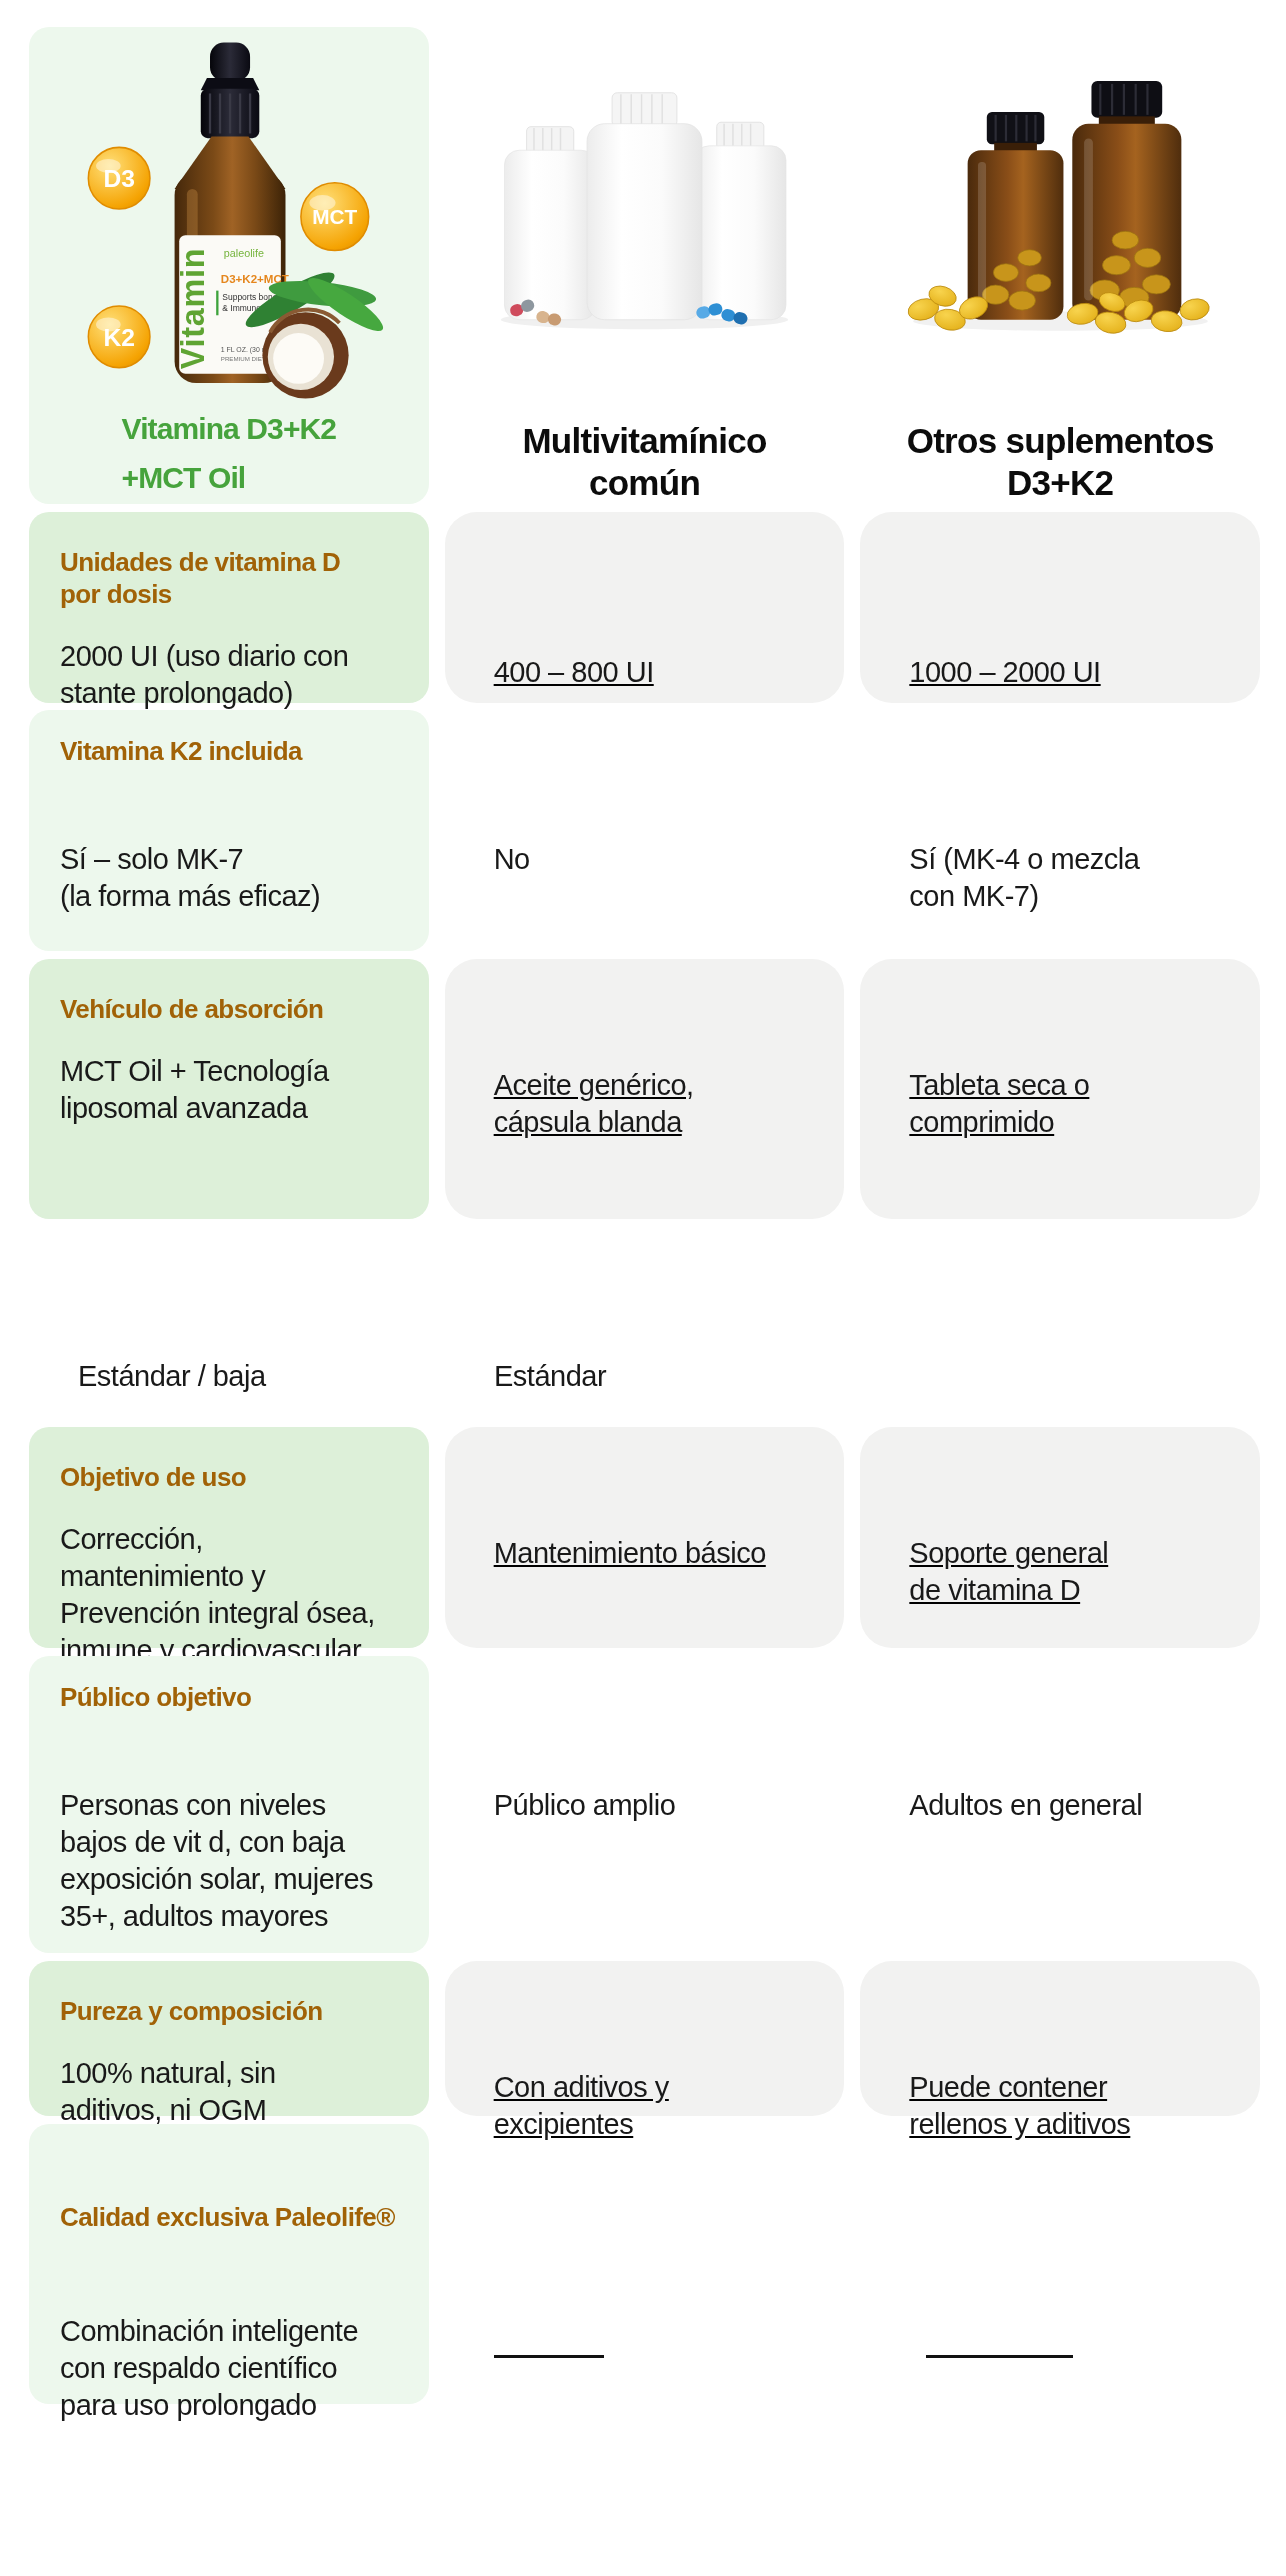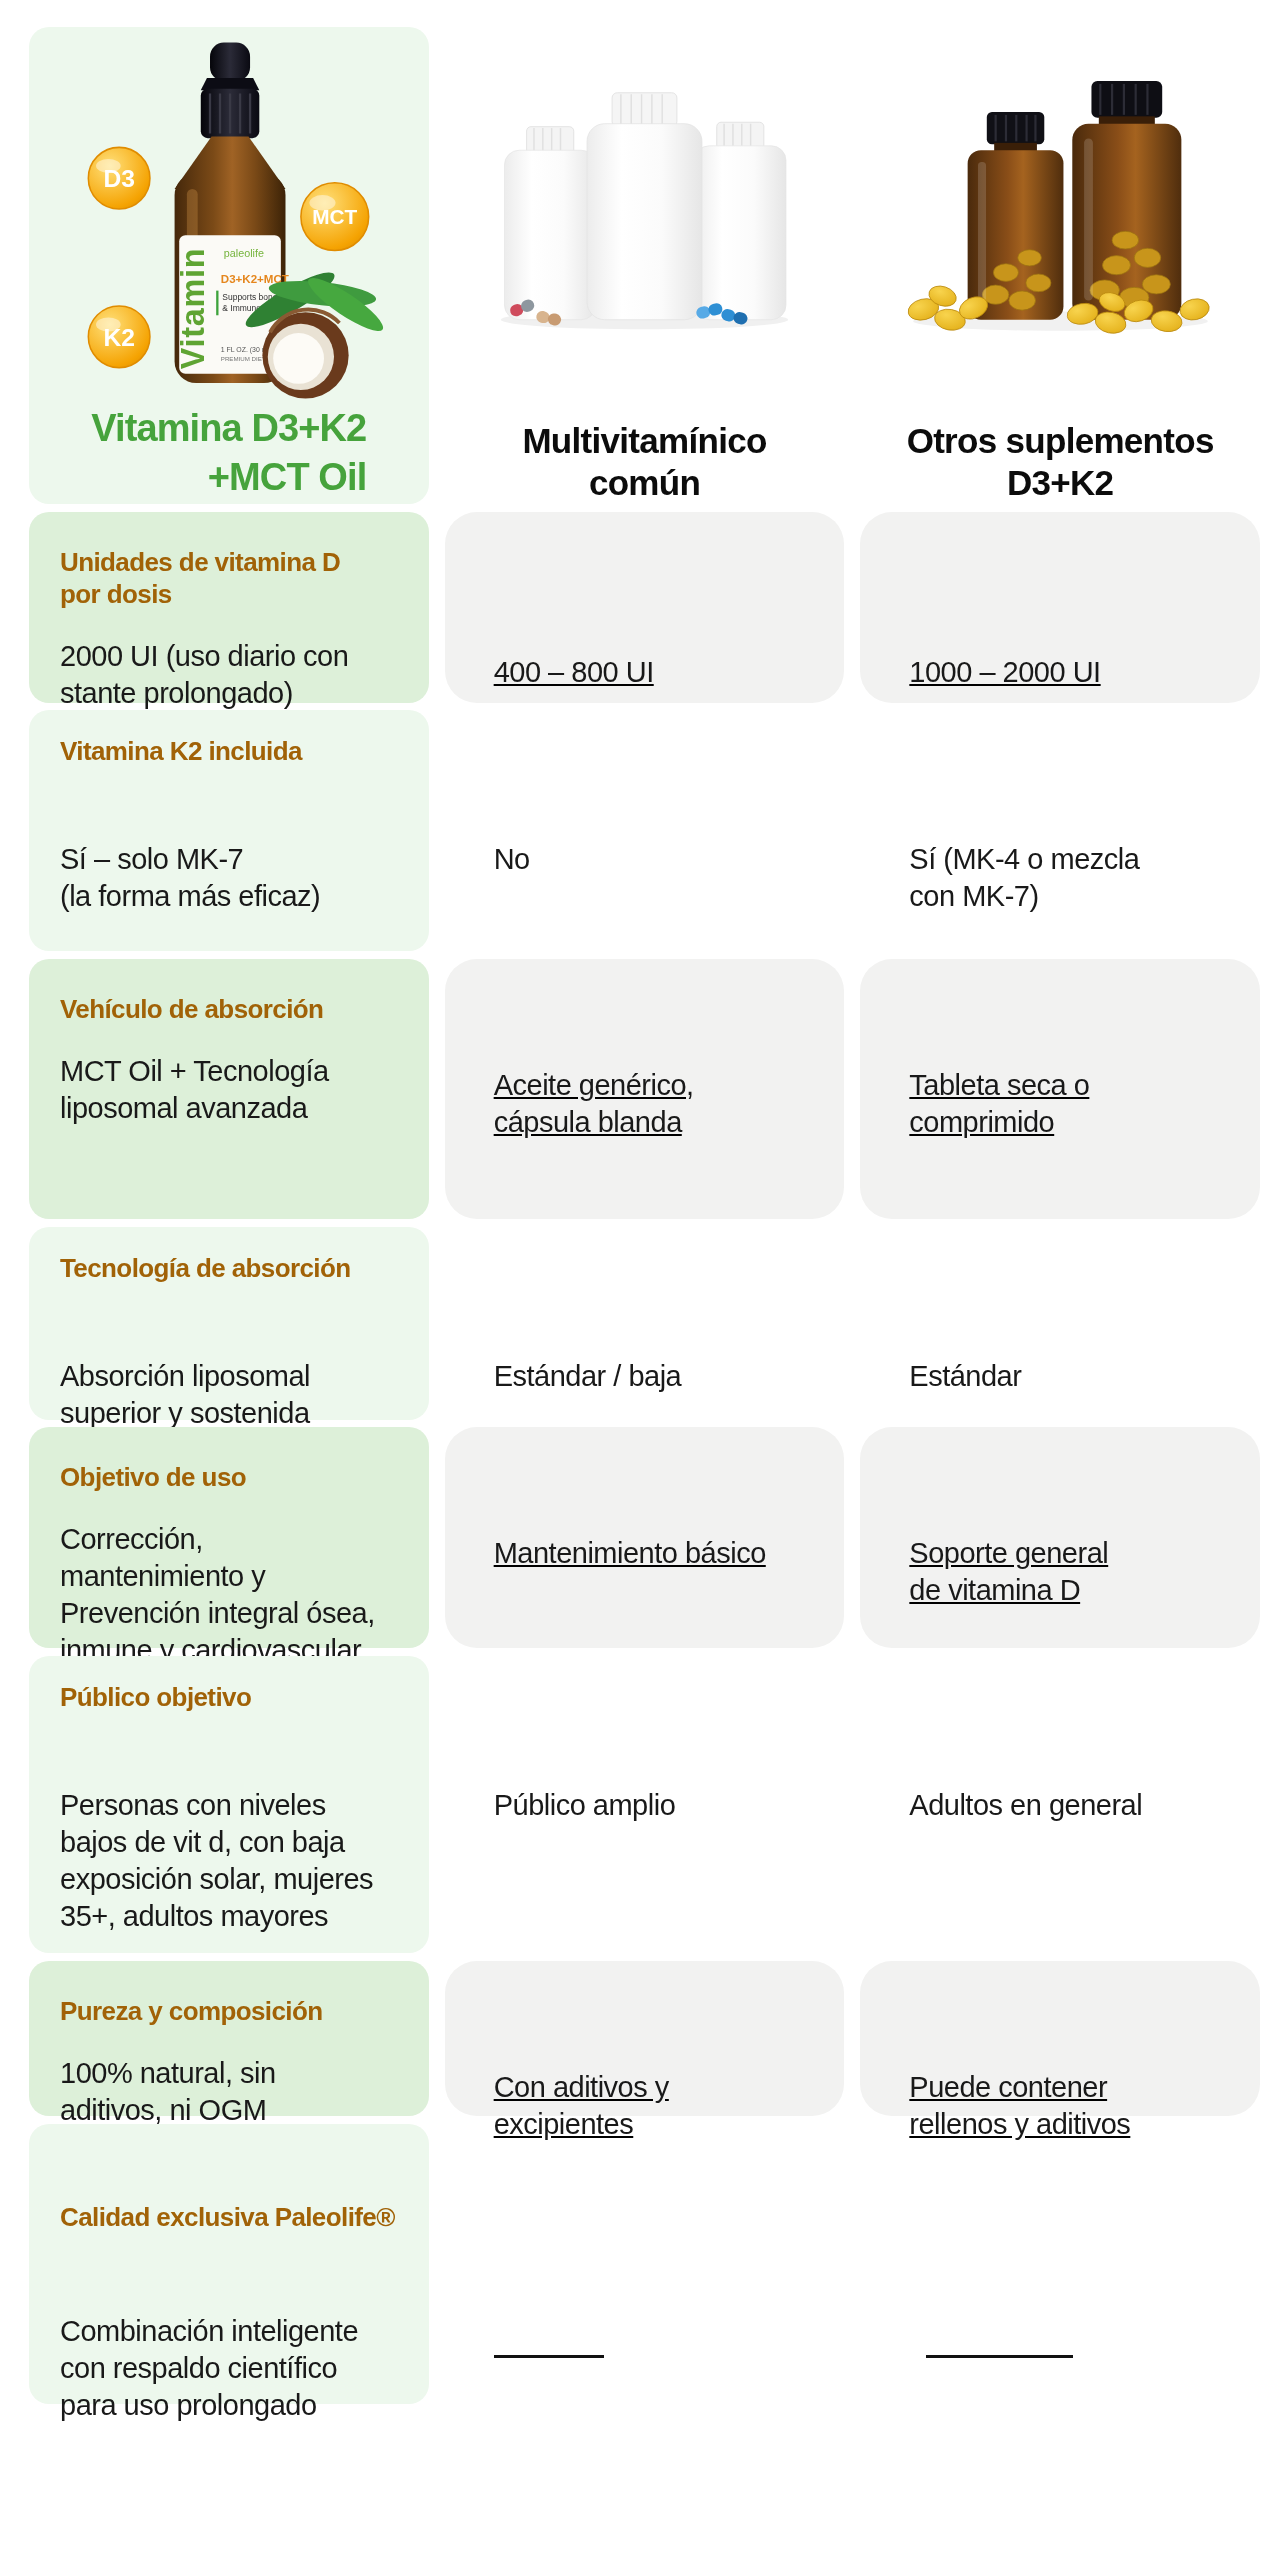--- a/index.html
+++ b/index.html
@@ -30,21 +30,21 @@
   .b-lt .c23 .rvalue{padding-top:131px;}
   .b-r8 .c1{padding-top:77px;}
   .b-r8 .c1 .rvalue{margin-top:80px;}
   .dash{height:3.9px;background:var(--dash-black);margin-top:231px;}
   .dash-a{width:110px;}
   .dash-b{width:147px;margin-left:17px;}
   
   .top-band{height:477px;}
   .top-band .c1{display:flex;flex-direction:column;align-items:center;padding:10.8px 0 0;}
   .top-band .c23{display:flex;flex-direction:column;align-items:center;padding:0;background:transparent;}
-  .title{font-size:38px;font-weight:700;letter-spacing:-0.9px;line-height:49px;color:var(--title-green);text-align:right;white-space:pre-line;margin-top:4.6px;}
+  .title{font-size:30px;font-weight:700;letter-spacing:-0.9px;line-height:49px;color:var(--title-green);text-align:left;white-space:pre-line;margin-top:4.6px;}
   .col-header{font-size:35px;font-weight:700;letter-spacing:-0.7px;line-height:42px;color:#0c0c0c;text-align:center;white-space:pre-line;margin-top:66px;}
   .side-img{margin-top:49px;}
 </style>
 </head>
 <body>
 
 <div class="page">
 
   <div class="band top-band">
     <div class="cell c1 b-lt" style="background:var(--panel-green);">
@@ -313,25 +313,20 @@
       <div class="rvalue">Aceite genérico,
 cápsula blanda</div>
     </div>
     <div class="cell c23">
       <div class="rvalue">Tableta seca o
 comprimido</div>
     </div>
   </div>
 
   <div class="band b-lt" style="height:193px">
-    <div class="cell c1">
-      <div class="rlabel">Tecnología de absorción</div>
-      <div class="rvalue">Absorción liposomal
-superior y sostenida</div>
-    </div>
     <div class="cell c23">
       <div class="rvalue">Estándar / baja</div>
     </div>
     <div class="cell c23">
       <div class="rvalue">Estándar</div>
     </div>
   </div>
 
   <div class="band b-hl" style="height:221px">
     <div class="cell c1">

